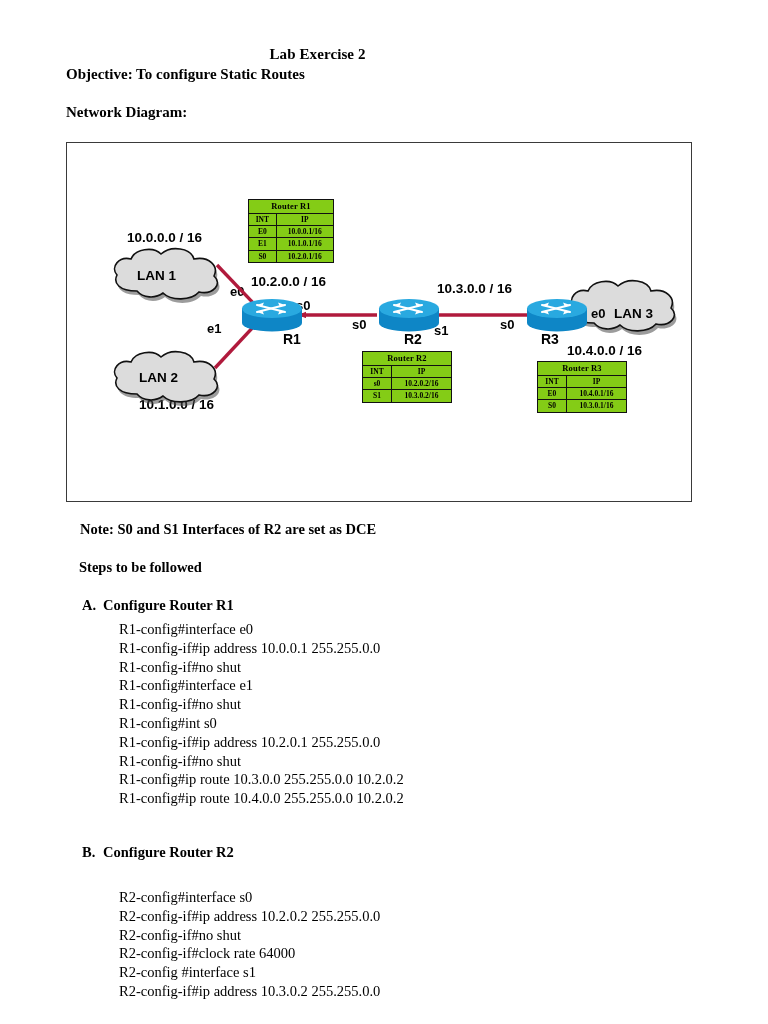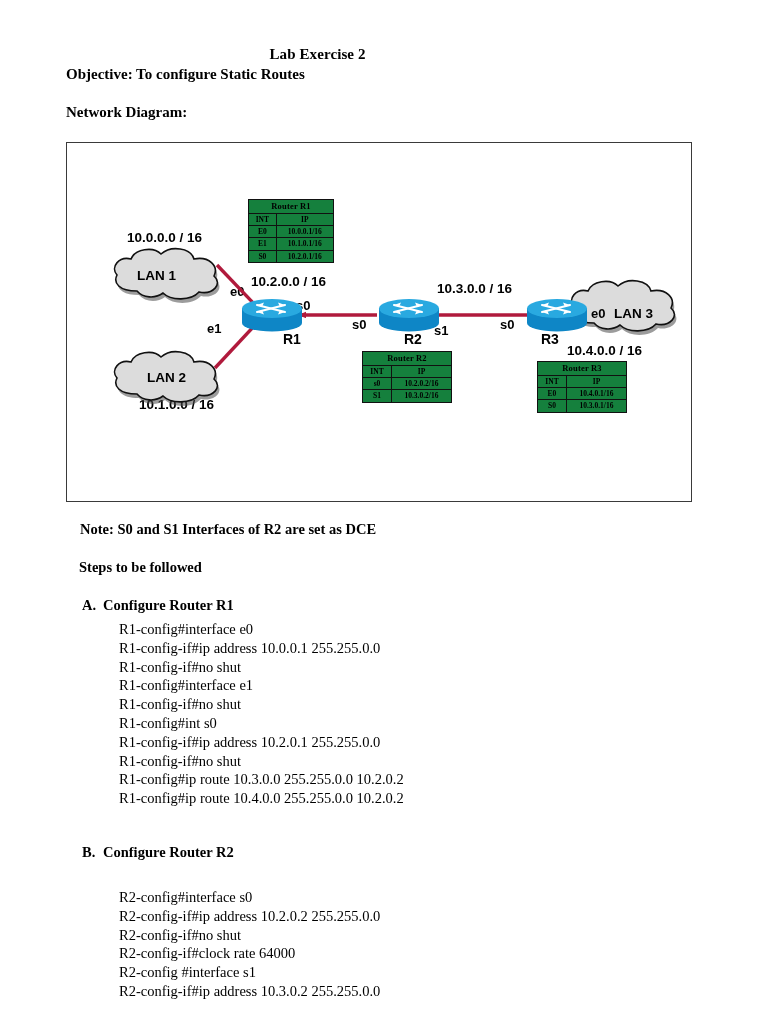--- a/index.html
+++ b/index.html
@@ -132,21 +132,21 @@
   }
 
   .cloud { position: absolute; z-index: 3; }
   .router { position: absolute; z-index: 5; }
   .link { position: absolute; z-index: 4; }
 
   
   .rtable {
     position: absolute;
     border-collapse: collapse;
-    background: #15803d;
+    background: #84cc16;
     font-family: "Liberation Serif", serif;
     z-index: 7;
     border: 1.2px solid #111;
   }
   .rtable td, .rtable th {
     border: 1px solid #111;
     font-size: 7.5px;
     font-weight: bold;
     padding: 1px 3px;
     color: #000;
@@ -211,21 +211,21 @@
     <svg class="cloud" style="left:42px; top:207px;" width="120" height="62" viewBox="0 0 120 62">
       <g transform="translate(2,4)">
         <path d="M28,44 C10,44 4,36 8,28 C1,20 10,9 22,12 C26,2 44,-1 52,7
                  C62,-2 82,1 85,12 C100,9 110,19 105,29 C114,37 104,48 90,45
                  C82,54 62,54 54,46 C46,52 34,51 28,44 Z" fill="#4a4a4a" opacity="0.55"></path>
       </g>
       <path d="M28,44 C10,44 4,36 8,28 C1,20 10,9 22,12 C26,2 44,-1 52,7
                C62,-2 82,1 85,12 C100,9 110,19 105,29 C114,37 104,48 90,45
                C82,54 62,54 54,46 C46,52 34,51 28,44 Z" fill="#dcdcdc" stroke="#111111" stroke-width="1.6"></path>
     </svg>
-    <div class="cloud-name" style="left:72px; top:227px;margin-left:8px;">LAN 2</div>
+    <div class="cloud-name" style="left:72px; top:227px;">LAN 2</div>
 
     <svg class="cloud" style="left:498px; top:136px;" width="122" height="62" viewBox="0 0 120 62">
       <g transform="translate(2,4)">
         <path d="M28,44 C10,44 4,36 8,28 C1,20 10,9 22,12 C26,2 44,-1 52,7
                  C62,-2 82,1 85,12 C100,9 110,19 105,29 C114,37 104,48 90,45
                  C82,54 62,54 54,46 C46,52 34,51 28,44 Z" fill="#4a4a4a" opacity="0.55"></path>
       </g>
       <path d="M28,44 C10,44 4,36 8,28 C1,20 10,9 22,12 C26,2 44,-1 52,7
                C62,-2 82,1 85,12 C100,9 110,19 105,29 C114,37 104,48 90,45
                C82,54 62,54 54,46 C46,52 34,51 28,44 Z" fill="#dcdcdc" stroke="#111111" stroke-width="1.6"></path>

